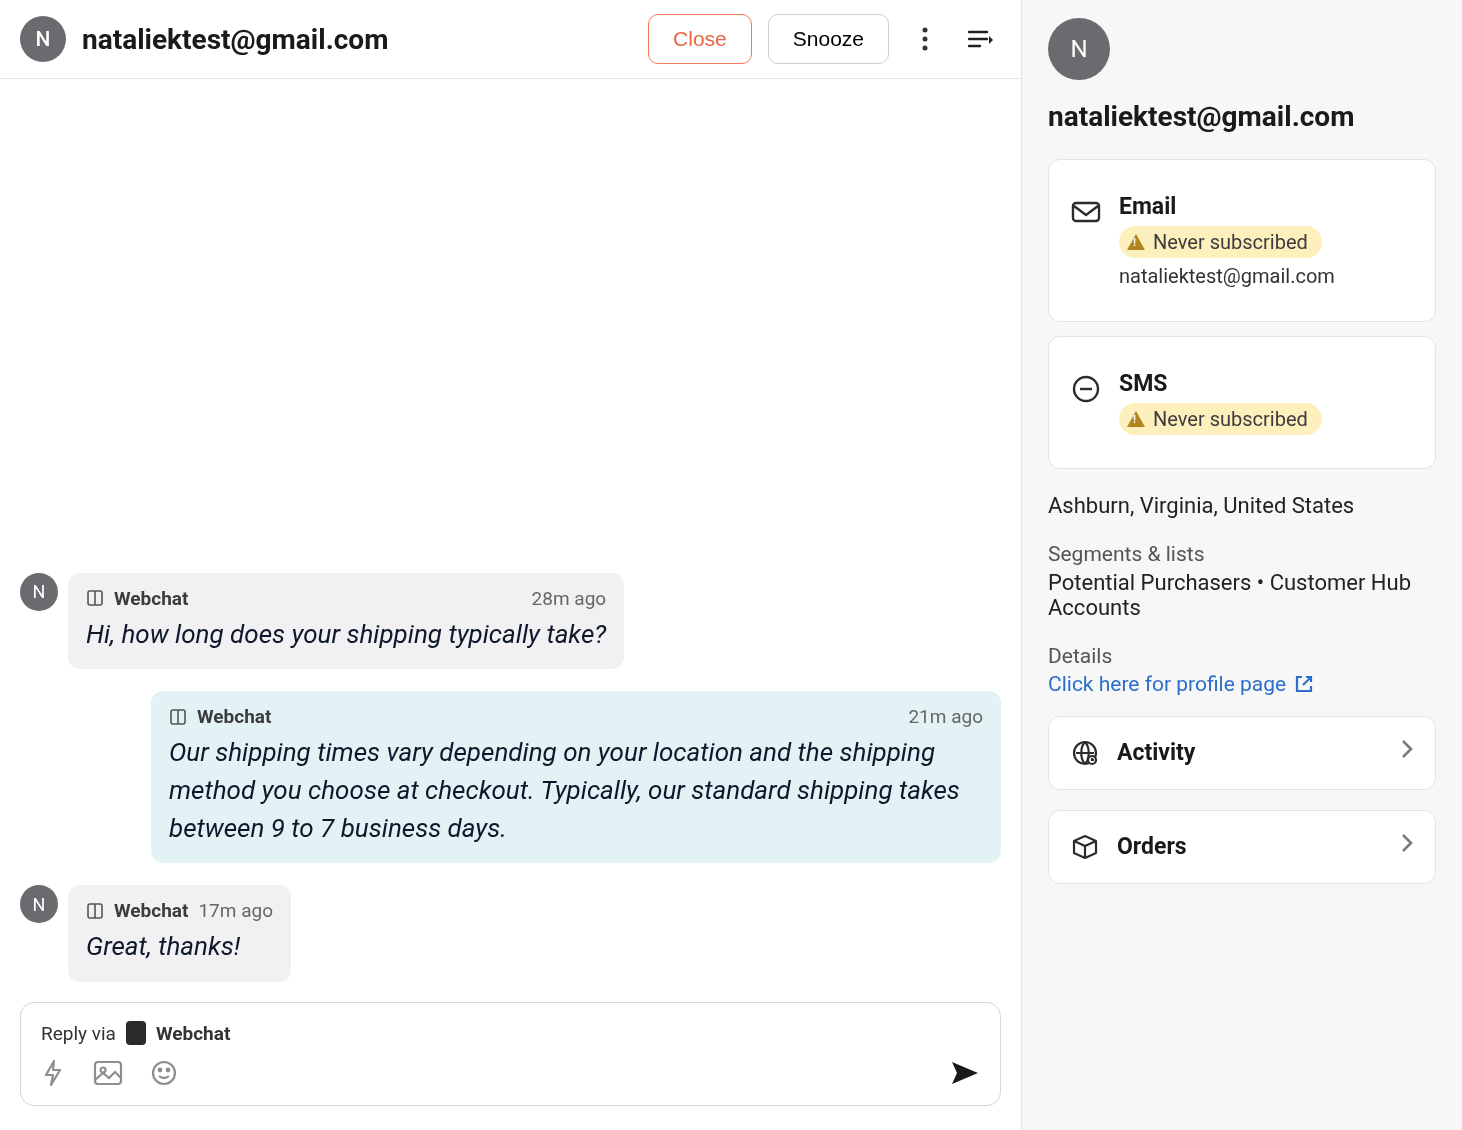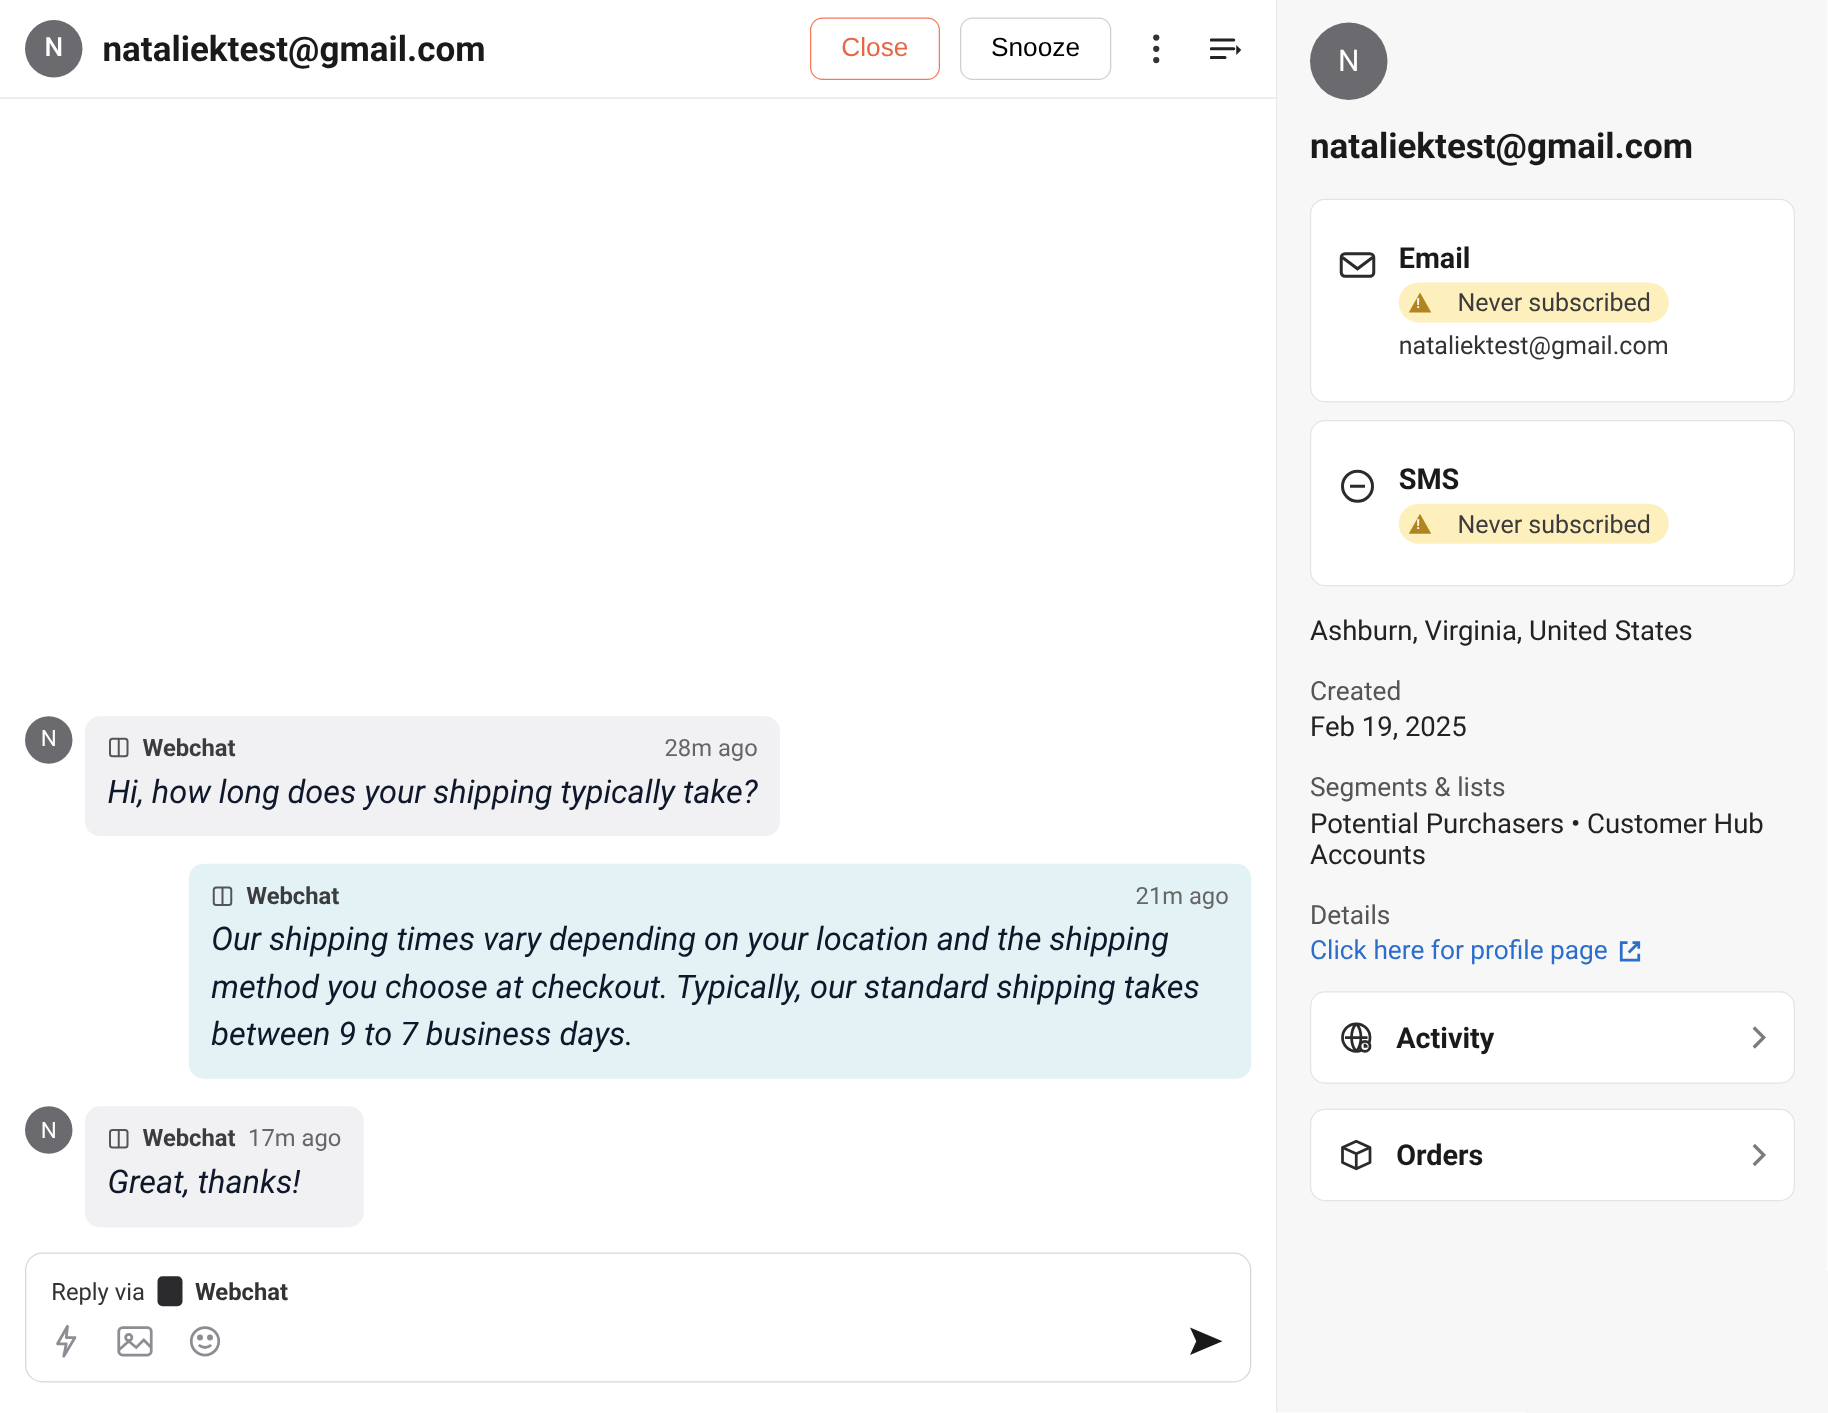--- a/index.html
+++ b/index.html
@@ -178,21 +178,21 @@
     gap: 18px;
     align-items: flex-start;
   }
   .card-ic { width: 30px; height: 30px; color: #2b2b2e; flex-shrink:0; margin-top:4px;}
   .card-body { display:flex; flex-direction:column; gap:6px; }
   .card-title { font-size: 23px; font-weight: 700; }
   .badge {
     background: #fdf0bd;
     border-radius: 16px;
     padding: 4px 14px 4px 8px;
-    display: inline-flex; align-items:center; gap: 21px;
+    display: inline-flex; align-items:center; gap: 8px;
     font-size: 20px; color: #3c3c3f;
     width: fit-content;
   }
   .badge .tri {
     width:0; height:0;
     border-left: 9px solid transparent;
     border-right: 9px solid transparent;
     border-bottom: 16px solid #b0841f;
     position: relative;
   }
@@ -202,21 +202,21 @@
     color:#fff; font-size:11px; font-weight:700;
   }
   .card-sub { font-size: 20px; color: #333; }
   .rp-text { font-size: 22px; color: #222; }
   .rp-label { font-size: 21px; color: #555; }
   .rp-link { color: #2c6ecb; font-size: 21px; display:inline-flex; align-items:center; gap:8px; cursor:pointer;}
   .section { display:flex; flex-direction:column; gap:4px; margin-top: 10px;}
   .nav-card {
     background:#fff; border:1.5px solid #e4e4e7; border-radius:12px;
     padding: 22px;
-    display:flex; align-items:center; gap:18px;
+    display:flex; align-items:flex-start; gap:18px;
     cursor:pointer;
     margin-top: 6px;
   }
   .nav-card .nav-title { font-size: 23px; font-weight:700; flex:1;}
   .chev { color:#7a7a80; }
 </style>
 </head>
 <body>
 
 <div class="left-pane">
@@ -359,24 +359,20 @@
         <span class="tri"></span>
         <span>Never subscribed</span>
       </div>
     </div>
   </div>
 
   <div class="section">
     <div class="rp-text">Ashburn, Virginia, United States</div>
   </div>
 
-  <div class="section">
-    <div class="rp-label">Created</div>
-    <div class="rp-text">Feb 19, 2025</div>
-  </div>
 
   <div class="section">
     <div class="rp-label">Segments &amp; lists</div>
     <div class="rp-text">Potential Purchasers • Customer Hub Accounts</div>
   </div>
 
   <div class="section">
     <div class="rp-label">Details</div>
     <a class="rp-link">
       <span>Click here for profile page</span>

